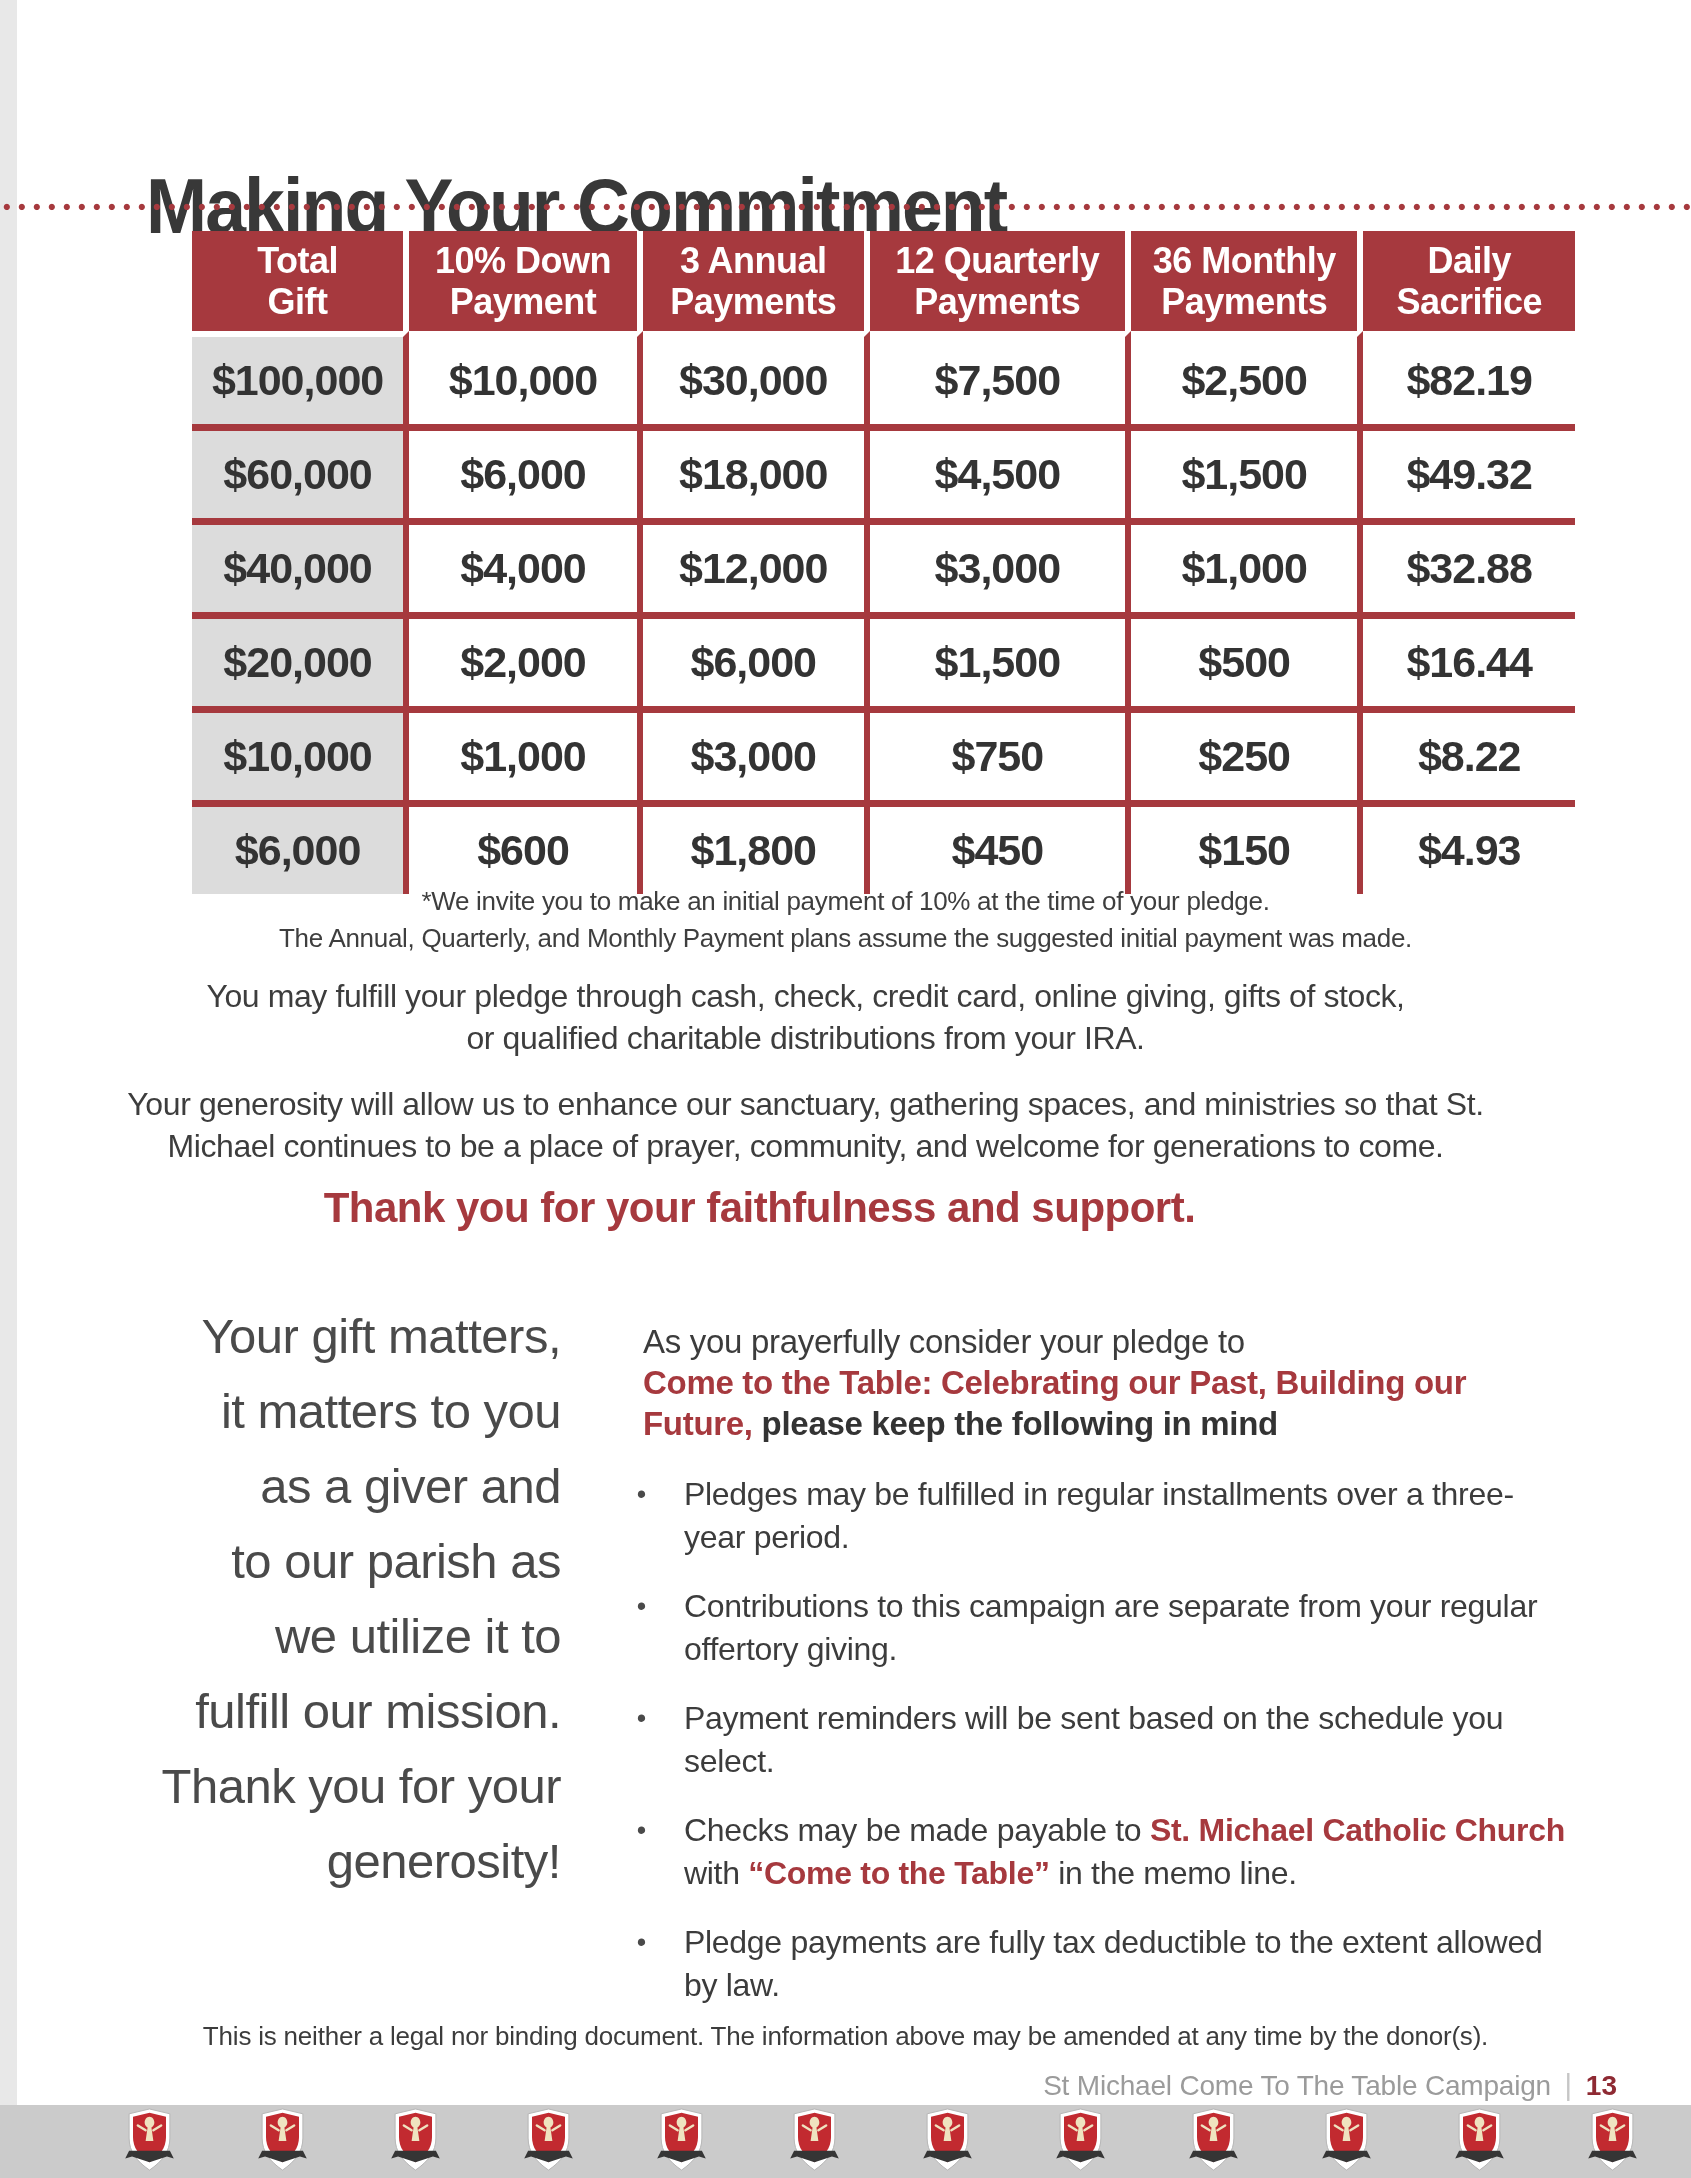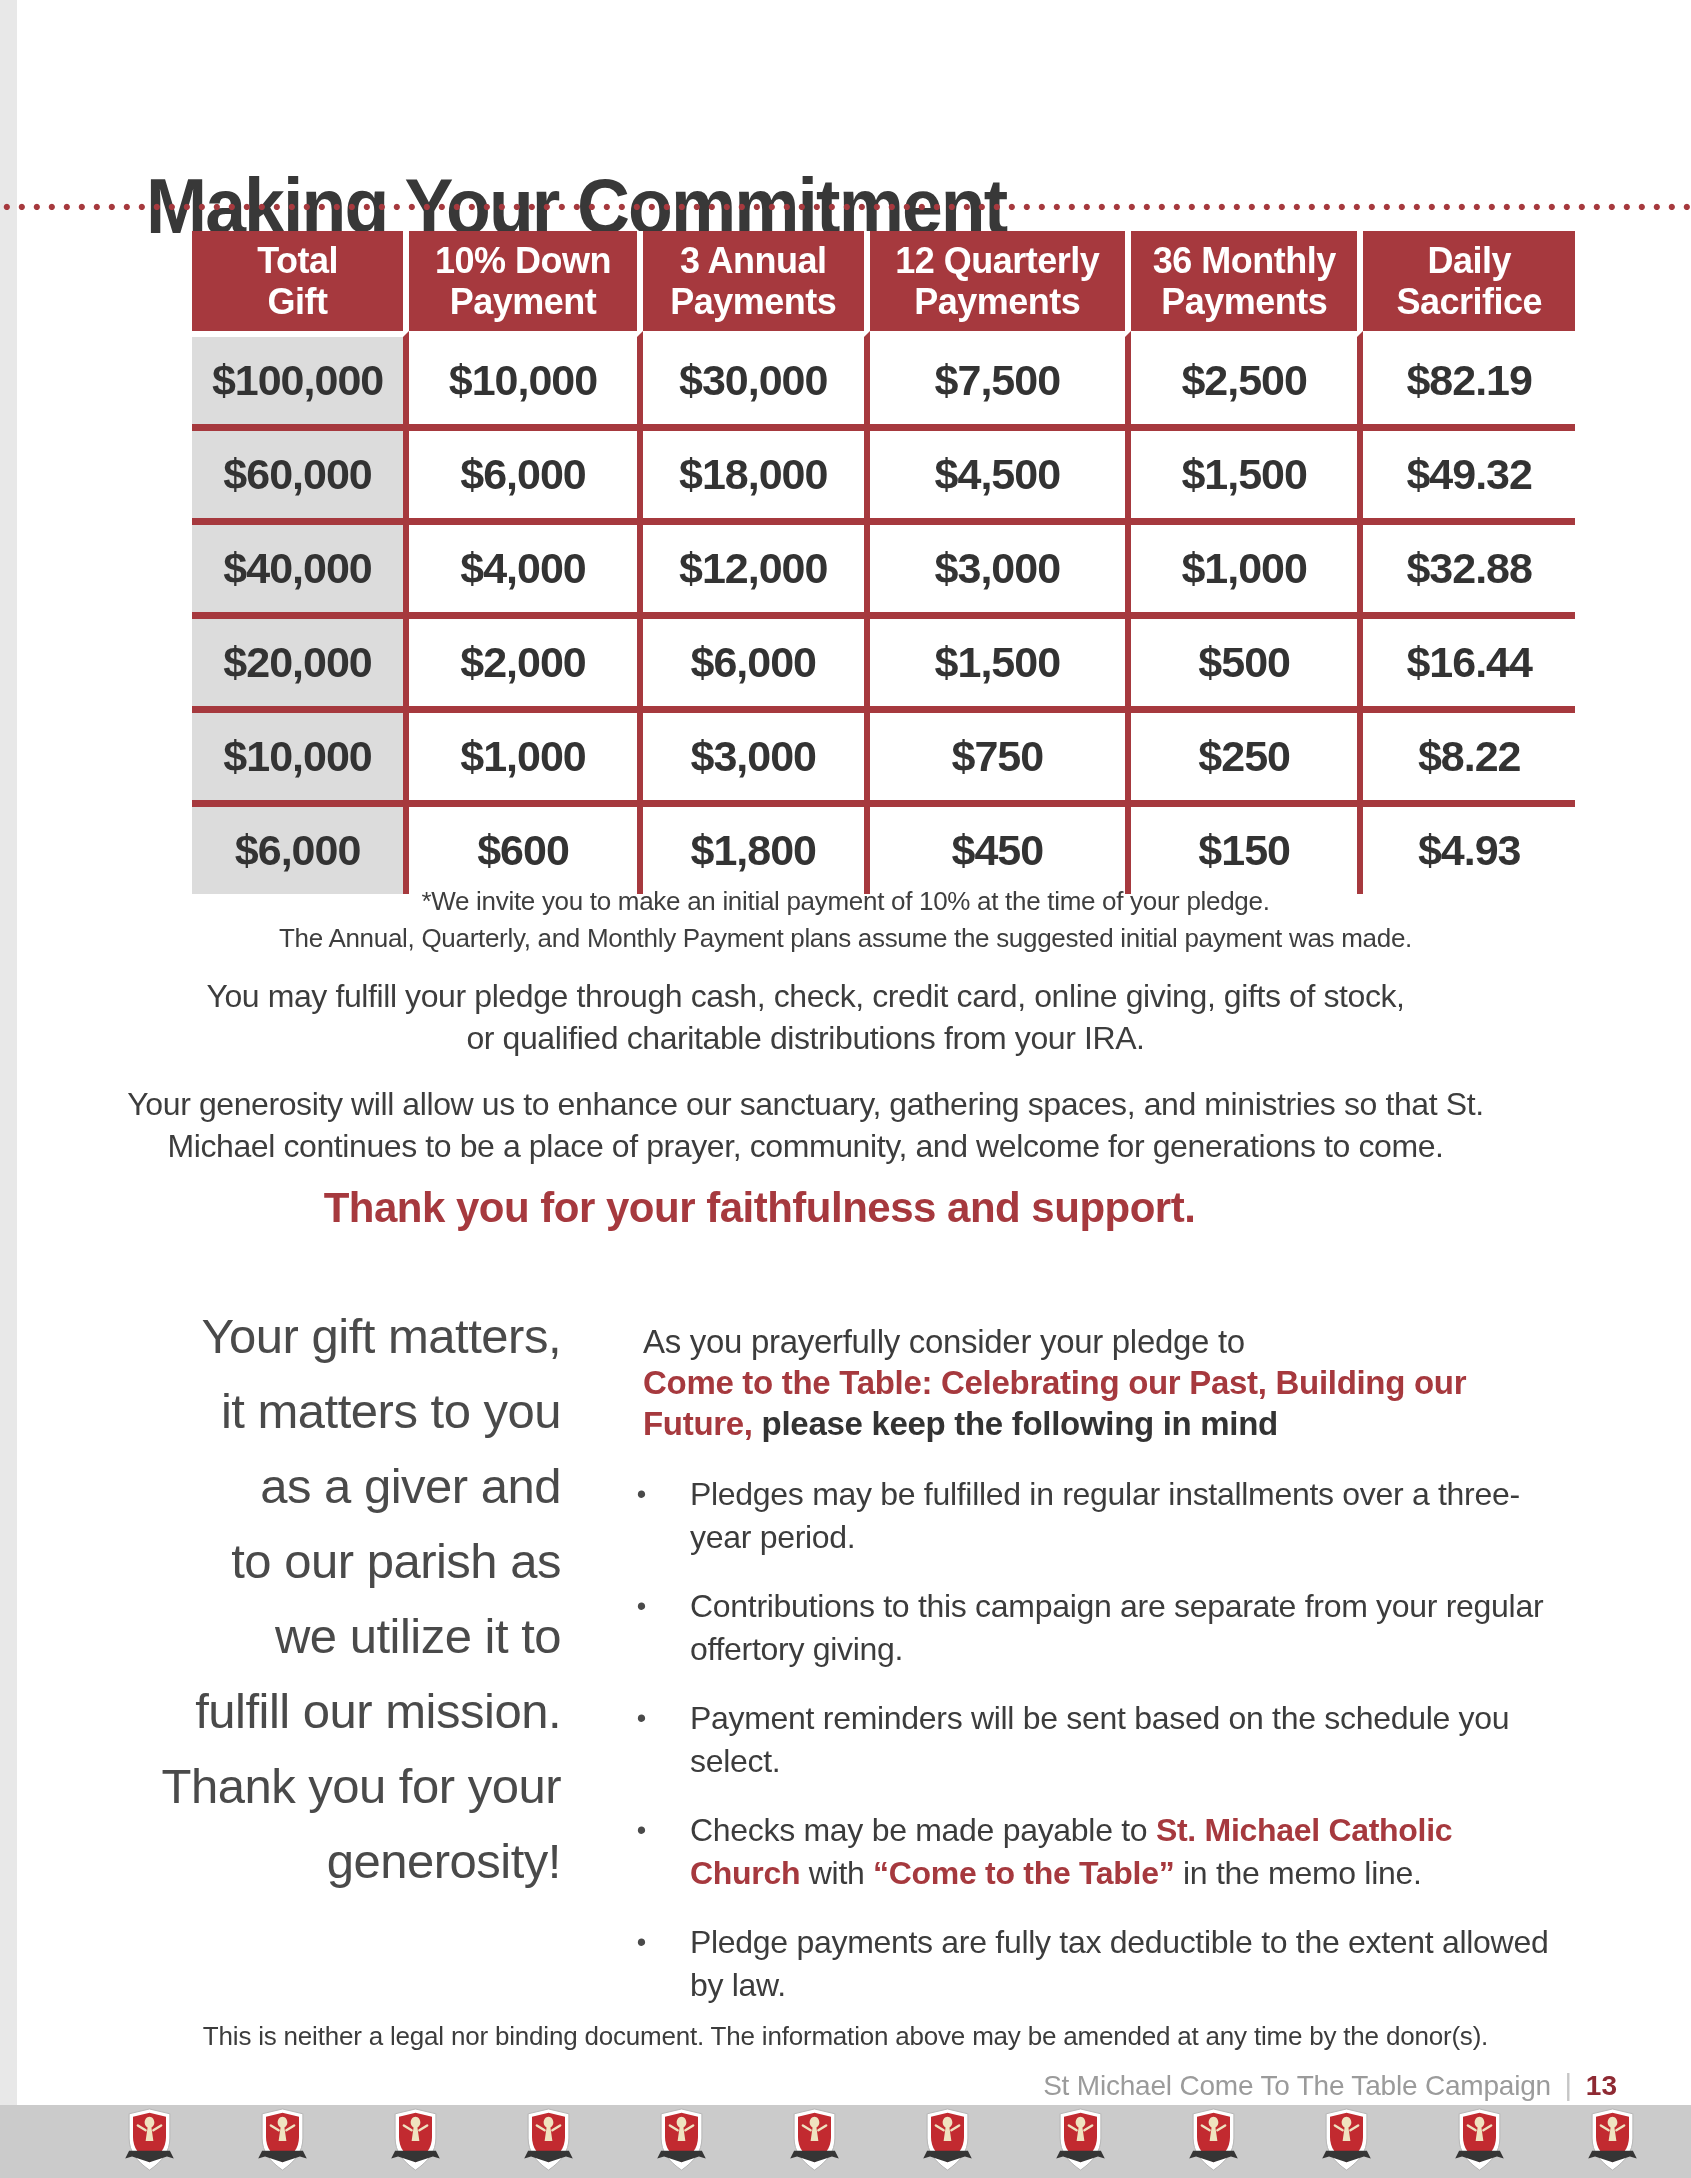--- a/index.html
+++ b/index.html
@@ -74,21 +74,21 @@
 
   
   .pledge-col { left:629px; top:1307px; width:941px; }
   .pledge-intro { font-size:33px; line-height:41px; color:#3c3c3c; letter-spacing:-0.3px; white-space:pre-line; }
   .seg-normal { color:#3c3c3c; }
   .seg-red-bold { color:#a6393e; font-weight:bold; }
   .seg-dark-bold { color:#333333; font-weight:bold; }
   ul.bullet-list { list-style:none; margin:29px 0 0 0; padding:0; }
   ul.bullet-list li { display:flex; margin-bottom:26px; }
   .bullet-dot { width:55px; flex:0 0 55px; font-size:27px; line-height:43px; color:#4a4a4a; padding-left:7.8px; box-sizing:border-box; }
-  .bullet-text { flex:1; font-size:32px; line-height:43px; color:#3c3c3c; letter-spacing:-0.3px;margin-left:6px; }
+  .bullet-text { flex:1; font-size:32px; line-height:43px; color:#3c3c3c; letter-spacing:-0.3px; }
 
   
   .legal-note { left:0; width:1691px; top:2021px; text-align:center; color:#3c3c3c; font-size:26px; letter-spacing:-0.2px; }
   .campaign-line { right:74px; top:2069px; display:flex; align-items:center; gap:13.7px; font-size:28px; }
   .campaign-name { color:#9b9b9b; letter-spacing:-0.2px; }
   .campaign-sep { color:#c6c6c6; font-size:29px; }
   .campaign-page { color:#8e2a33; font-weight:bold; }
 
   .footer-band {
     left:0; bottom:0; width:1691px; height:74px; background:#cbcbcb;

